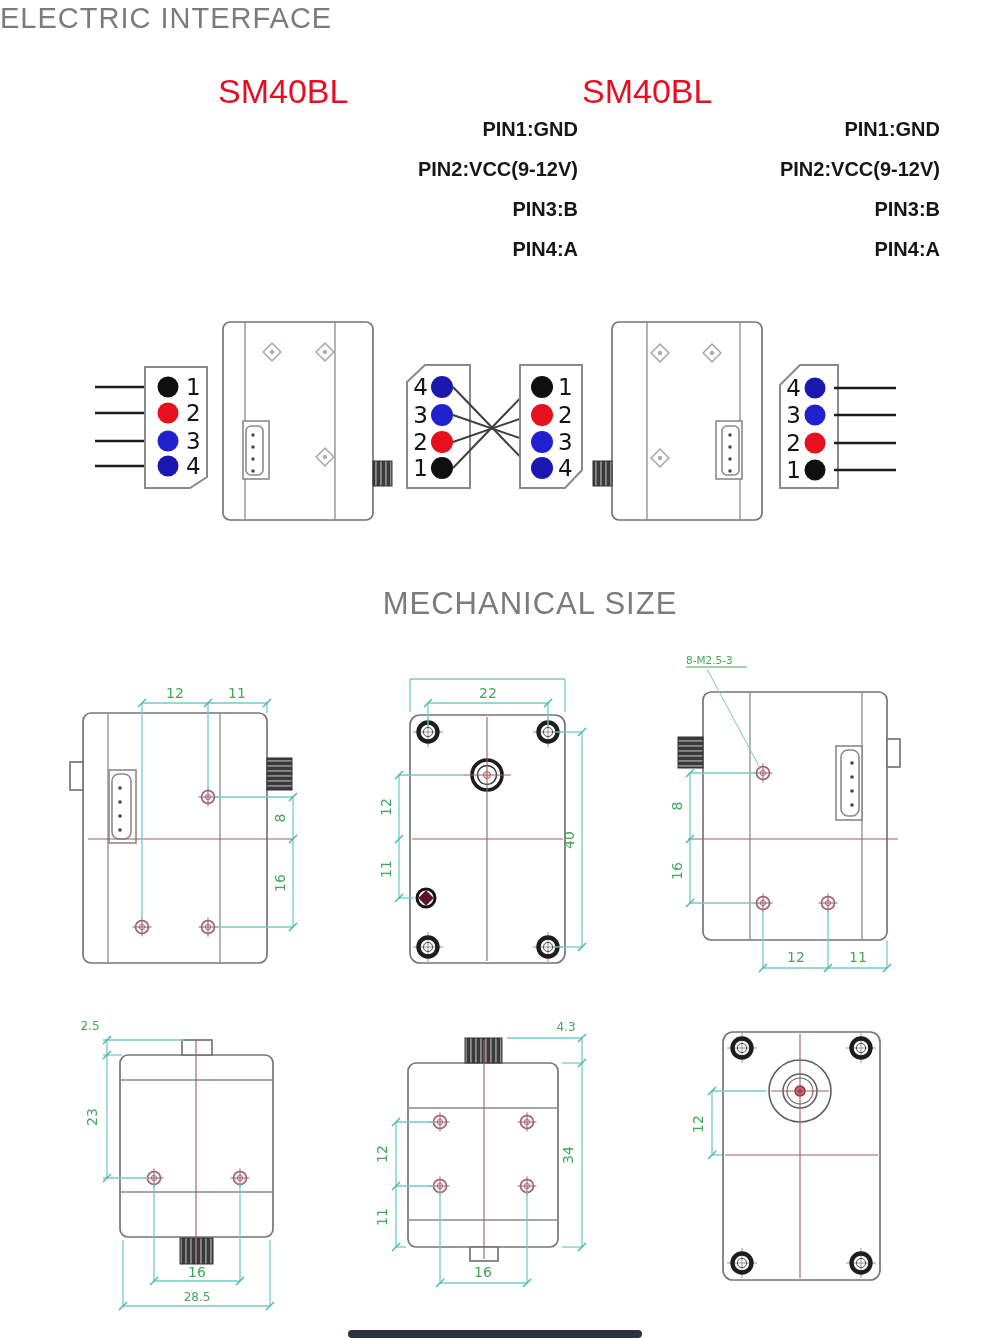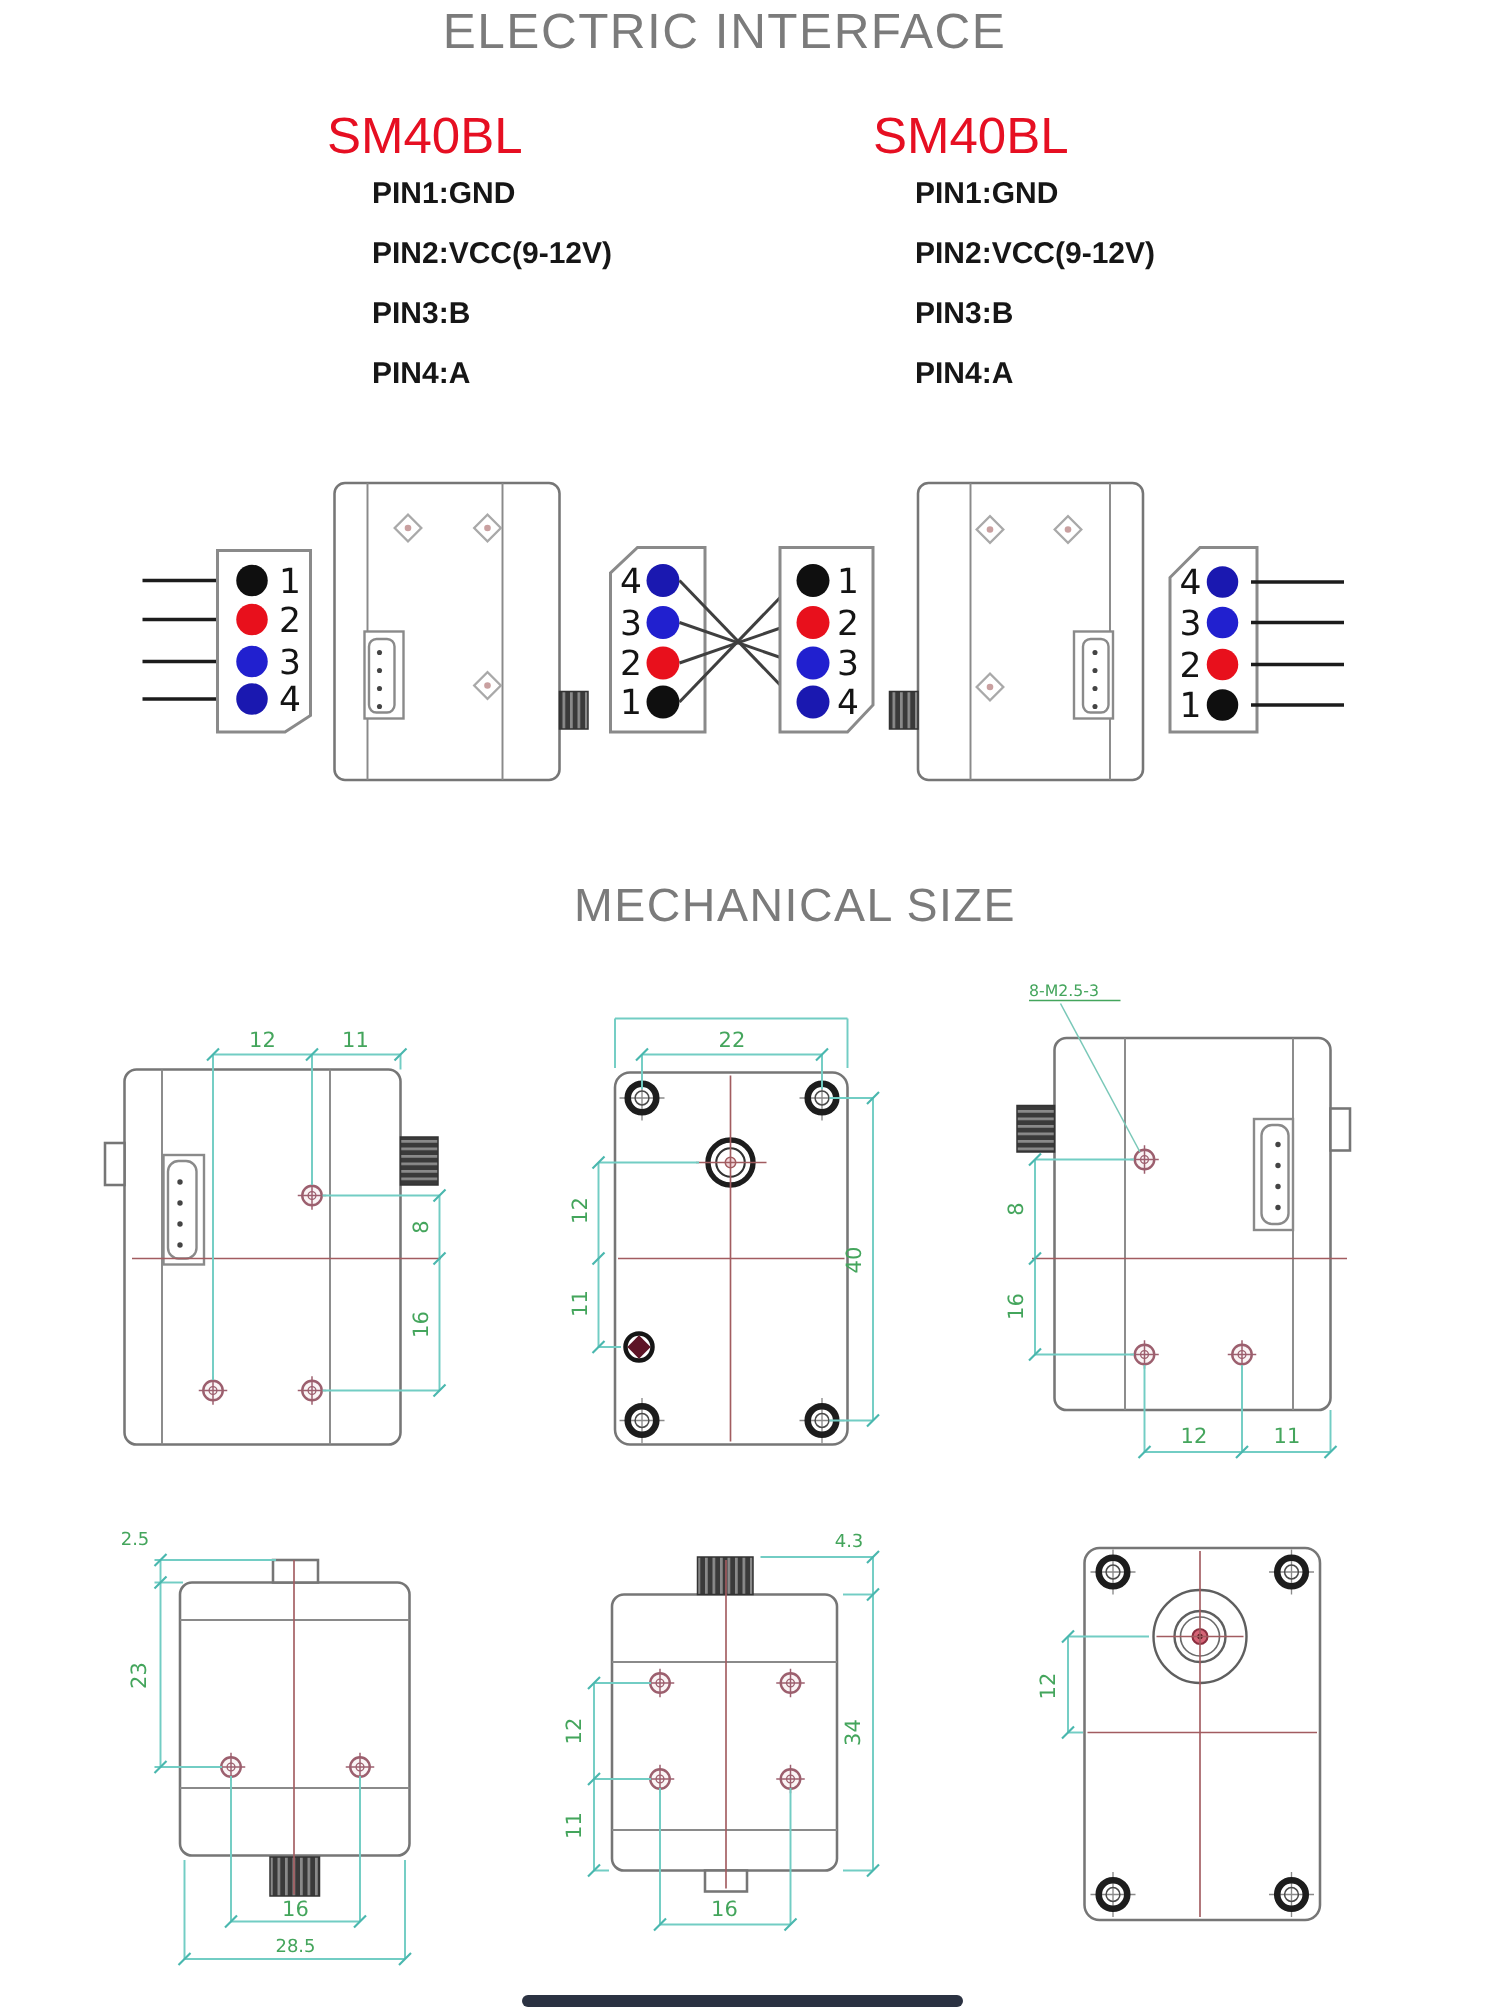--- a/index.html
+++ b/index.html
@@ -1,25 +1,25 @@
 <!DOCTYPE html>
 <html><head>
 <meta charset="utf-8">
 <style>
   html,body{margin:0;padding:0;background:#fff;}
   .canvas{position:relative;width:990px;height:1339px;background:#ffffff;overflow:hidden;
           font-family:"Liberation Sans",sans-serif;}
   .gfx{position:absolute;left:0;top:0;width:990px;height:1339px;}
   .title{position:absolute;color:#7b7b7b;letter-spacing:1px;font-weight:400;}
-  .title.electric{left:0;top:2px;width:966px;text-align:center;font-size:33px;}
+  .title.electric{left:0;top:2px;width:966px;font-size:29px;}
   .title.mech{left:0;top:586px;width:1060px;text-align:center;font-size:31px;}
   .model{position:absolute;font-size:34px;font-weight:400;color:#e60f22;letter-spacing:0;}
   .model.ml{left:218px;top:72px;}
   .model.mr{left:582px;top:72px;}
-  .pinlist{position:absolute;width:330px;}
+  .pinlist{position:absolute;width:330px;text-align:right;}
   .pinlist.pl{left:248px;top:118px;}
   .pinlist.pr{left:610px;top:118px;}
   .pinlist div{height:40px;font-size:20px;font-weight:700;color:#161616;}
   .bottom-bar{position:absolute;left:348px;top:1330px;width:294px;height:8px;border-radius:4px;
               background:#2b3242;}
   svg text{font-family:"DejaVu Sans",sans-serif;}
   .dim{fill:#44a55c;font-size:14px;text-anchor:middle;}
   .dimsm{fill:#44a55c;font-size:12px;text-anchor:middle;}
   .thr{fill:#44a55c;font-size:10.5px;text-anchor:start;}
   .pinnum{fill:#141414;font-size:23px;}

